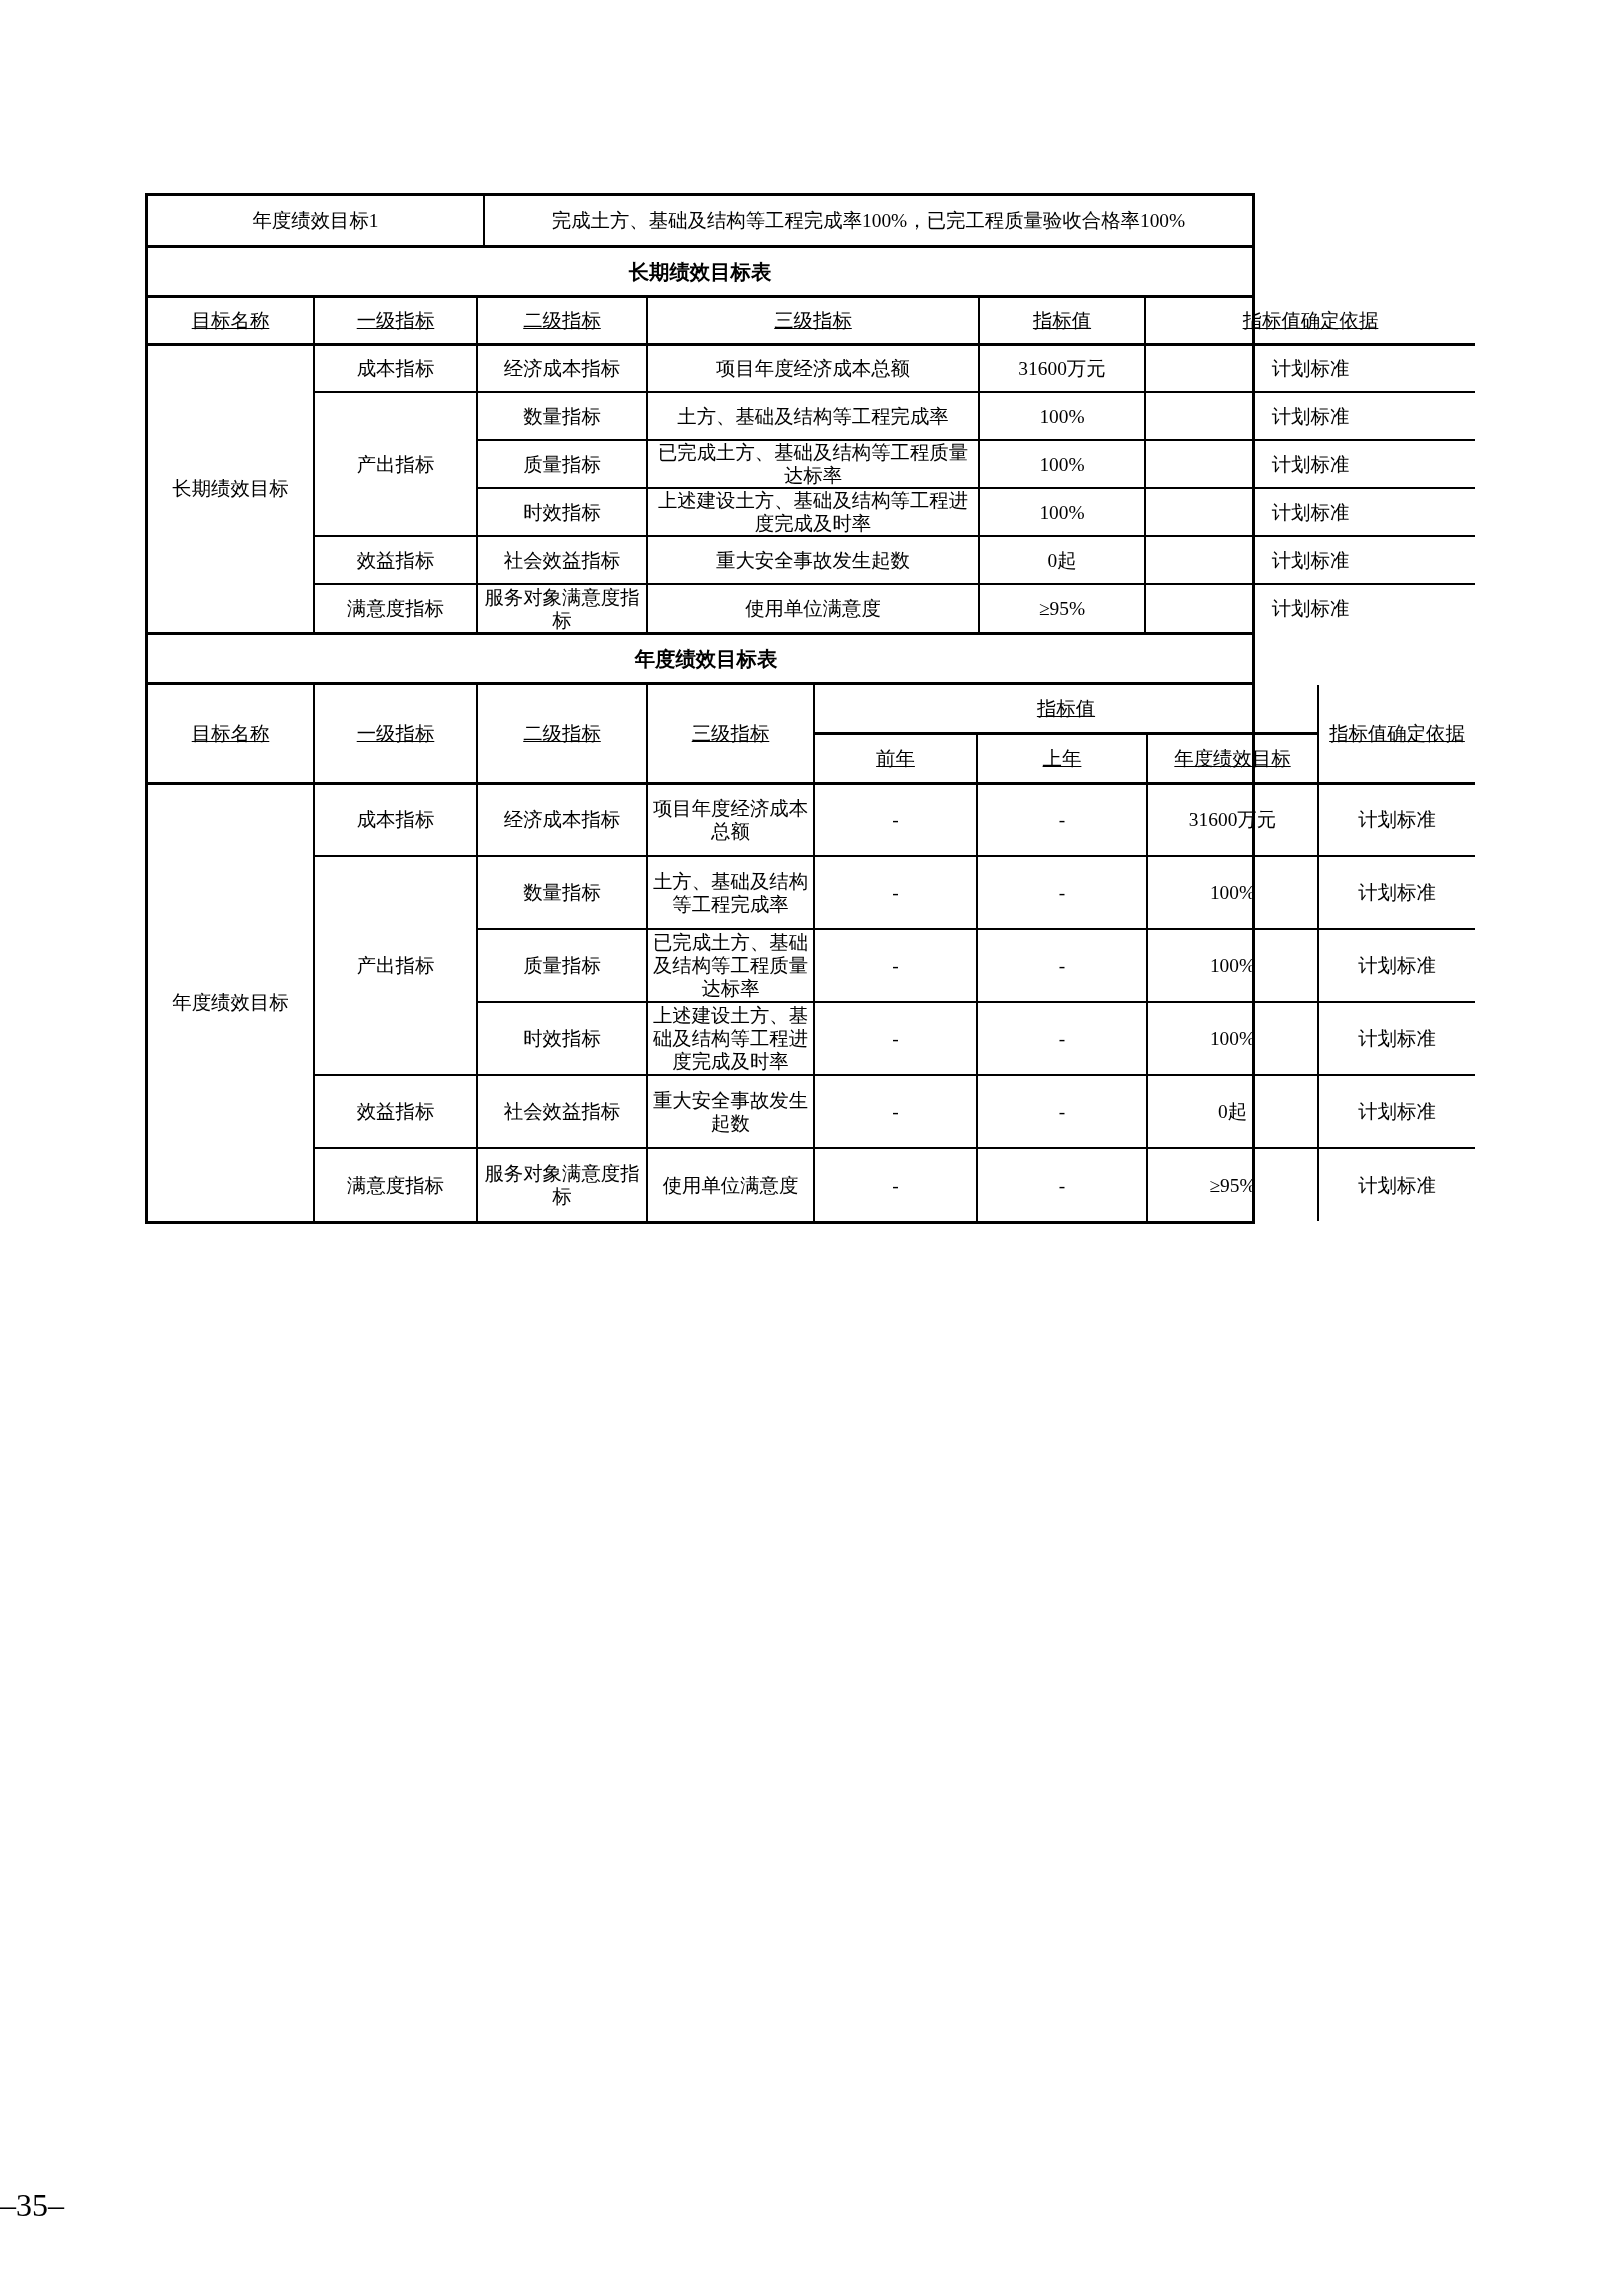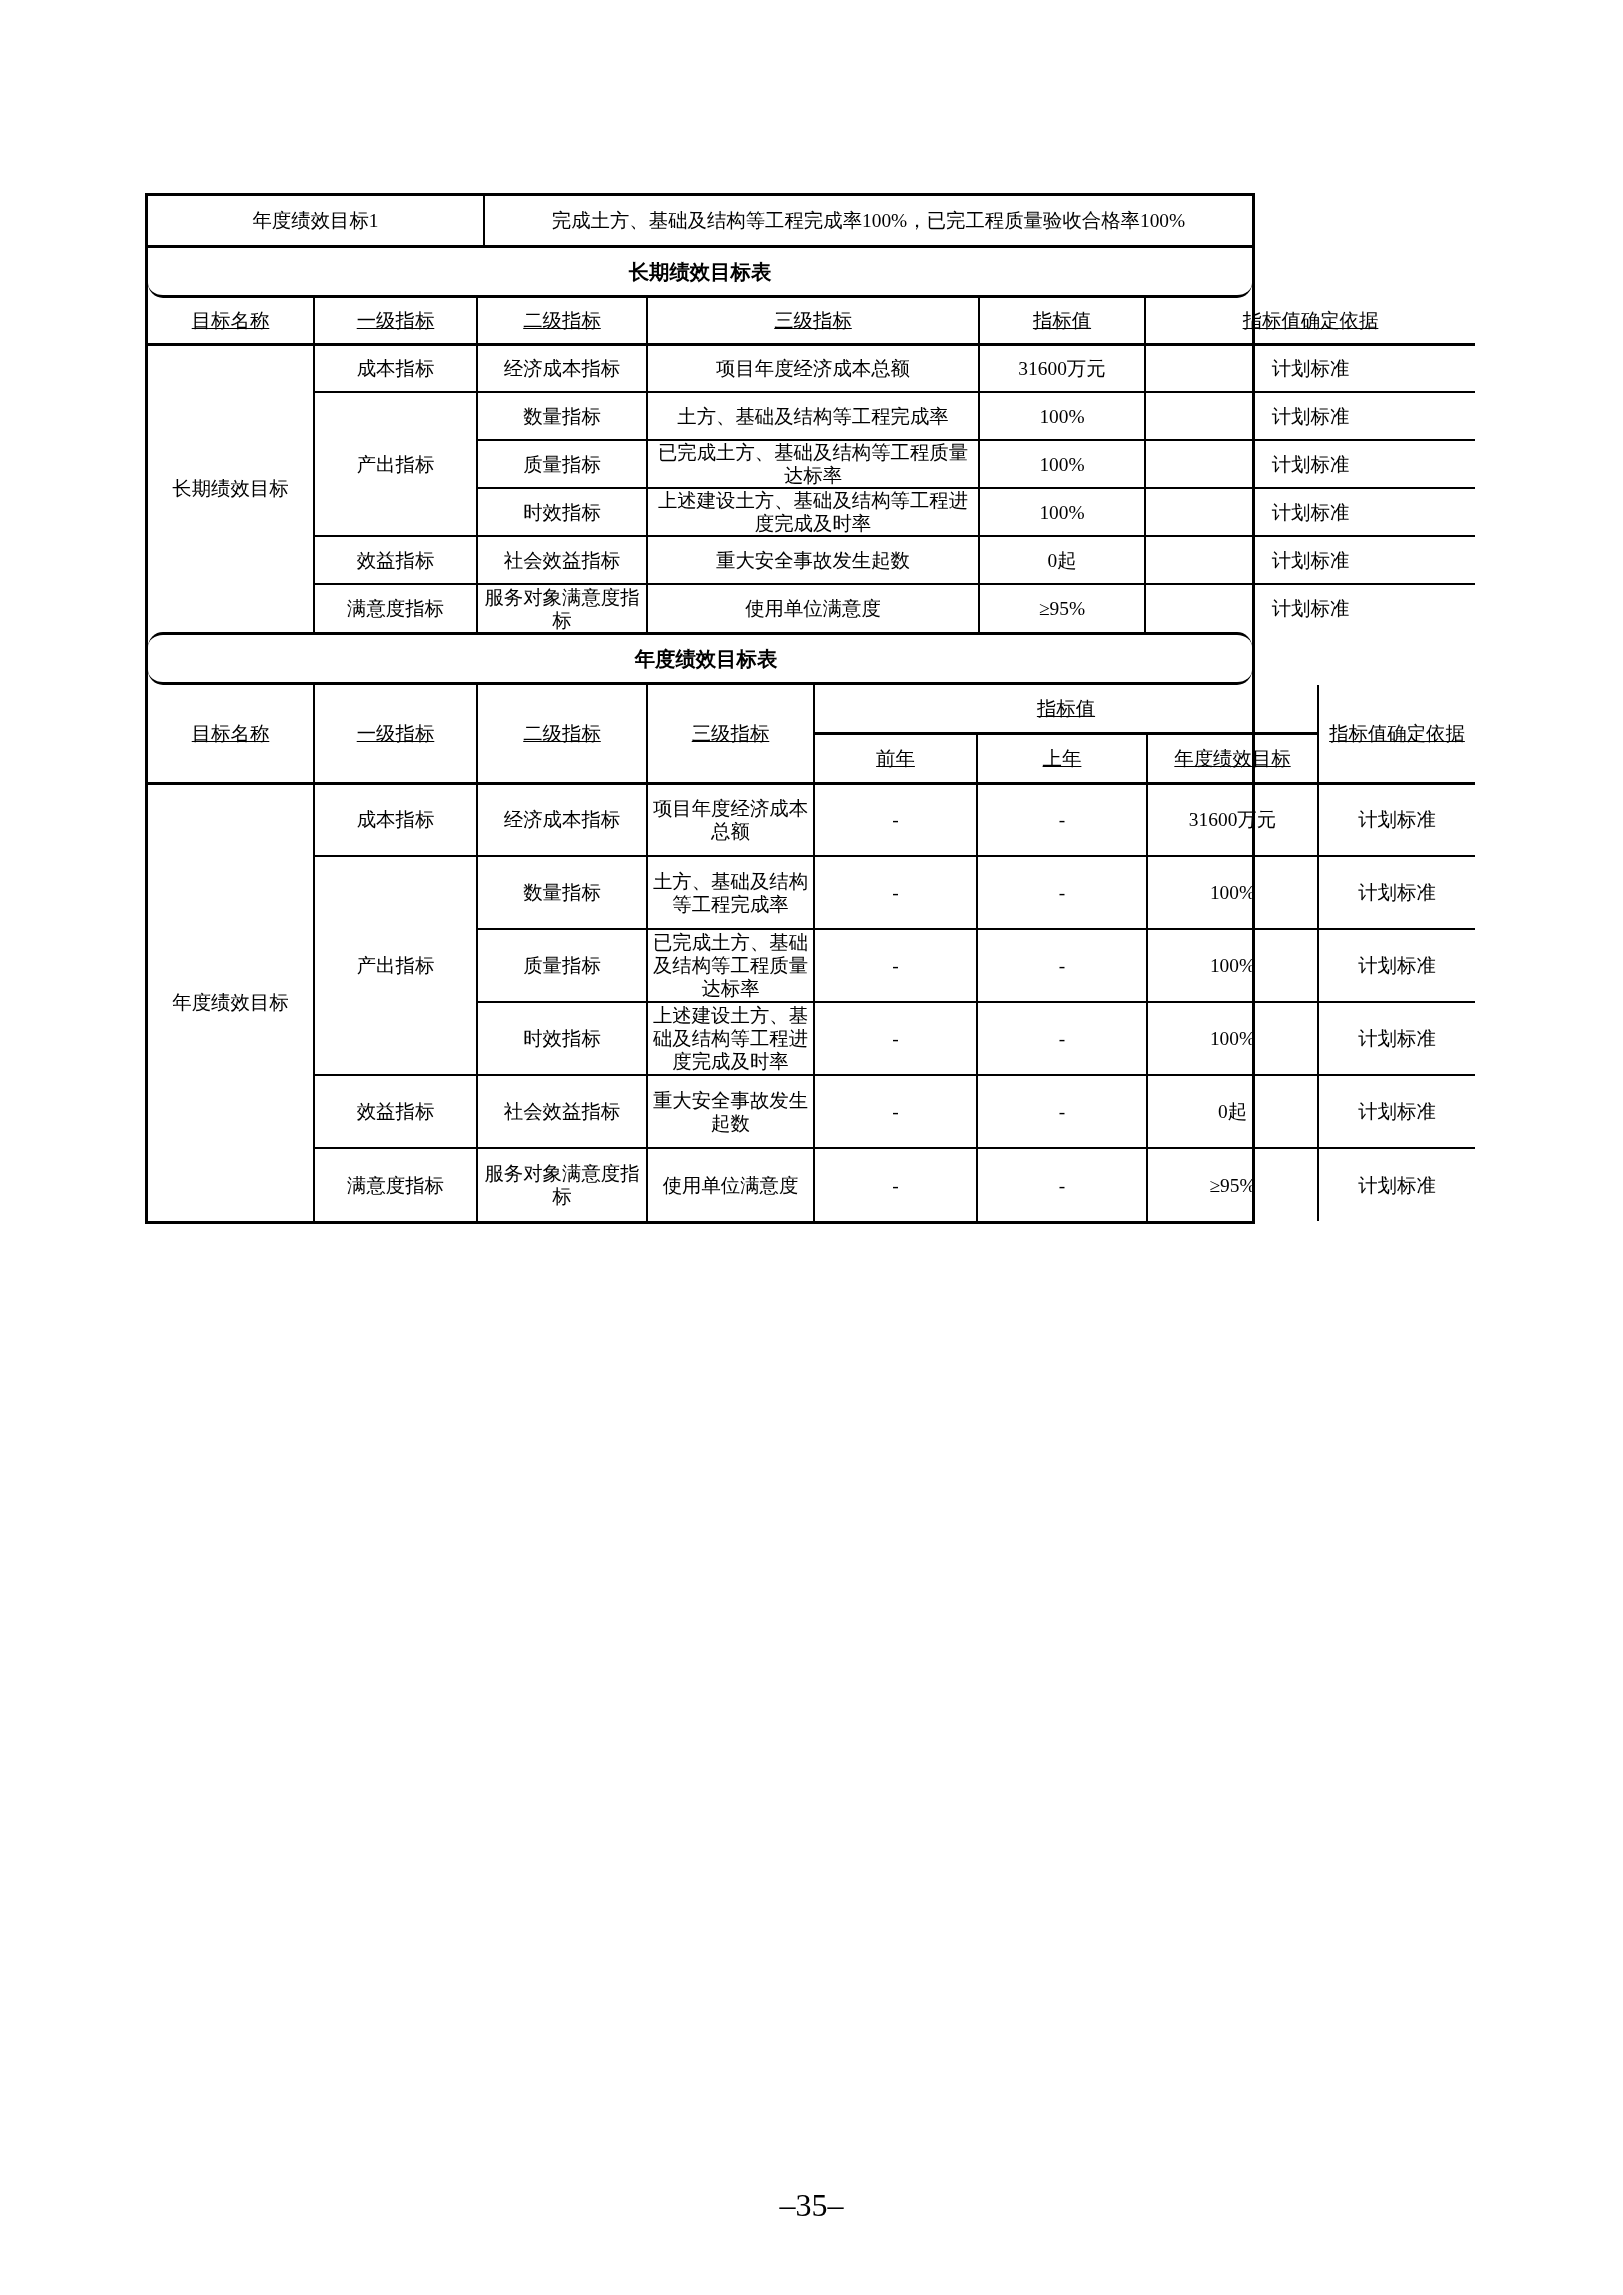--- a/index.html
+++ b/index.html
@@ -43,21 +43,20 @@
     display:flex; align-items:center; justify-content:center;
     font-size:19.4px;
   }
   
   .title-bar{
     height:47px;
     display:flex; align-items:center; justify-content:center;
     font-size:20.4px;
     font-weight:bold;
     border-bottom:3.6px solid #000;
-    border-radius:15px;
   }
   .title-bar.mid{
     border-top:3.6px solid #000;
     padding-left:12px;
   }
   
   table.grid{
     border-collapse:collapse;
     border-style:hidden;
     table-layout:fixed;
@@ -80,21 +79,21 @@
   .t1 tr.hdr{height:46px;}
   .t1 tr.data{height:48px;}
   .t2 tr.hdr1{height:48px;}
   .t2 tr.hdr2{height:50px;}
   .t2 tr.data{height:73px;}
   
   .footer-num{
     position:absolute;
     left:0; top:2187px;
     width:1623px;
-    text-align:center;
+    text-align:left;
     font-size:32px;
     line-height:36px;
   }
 </style>
 </head>
 <body>
 
 <div class="sheet">
 
   <div class="tbl-wrap">

